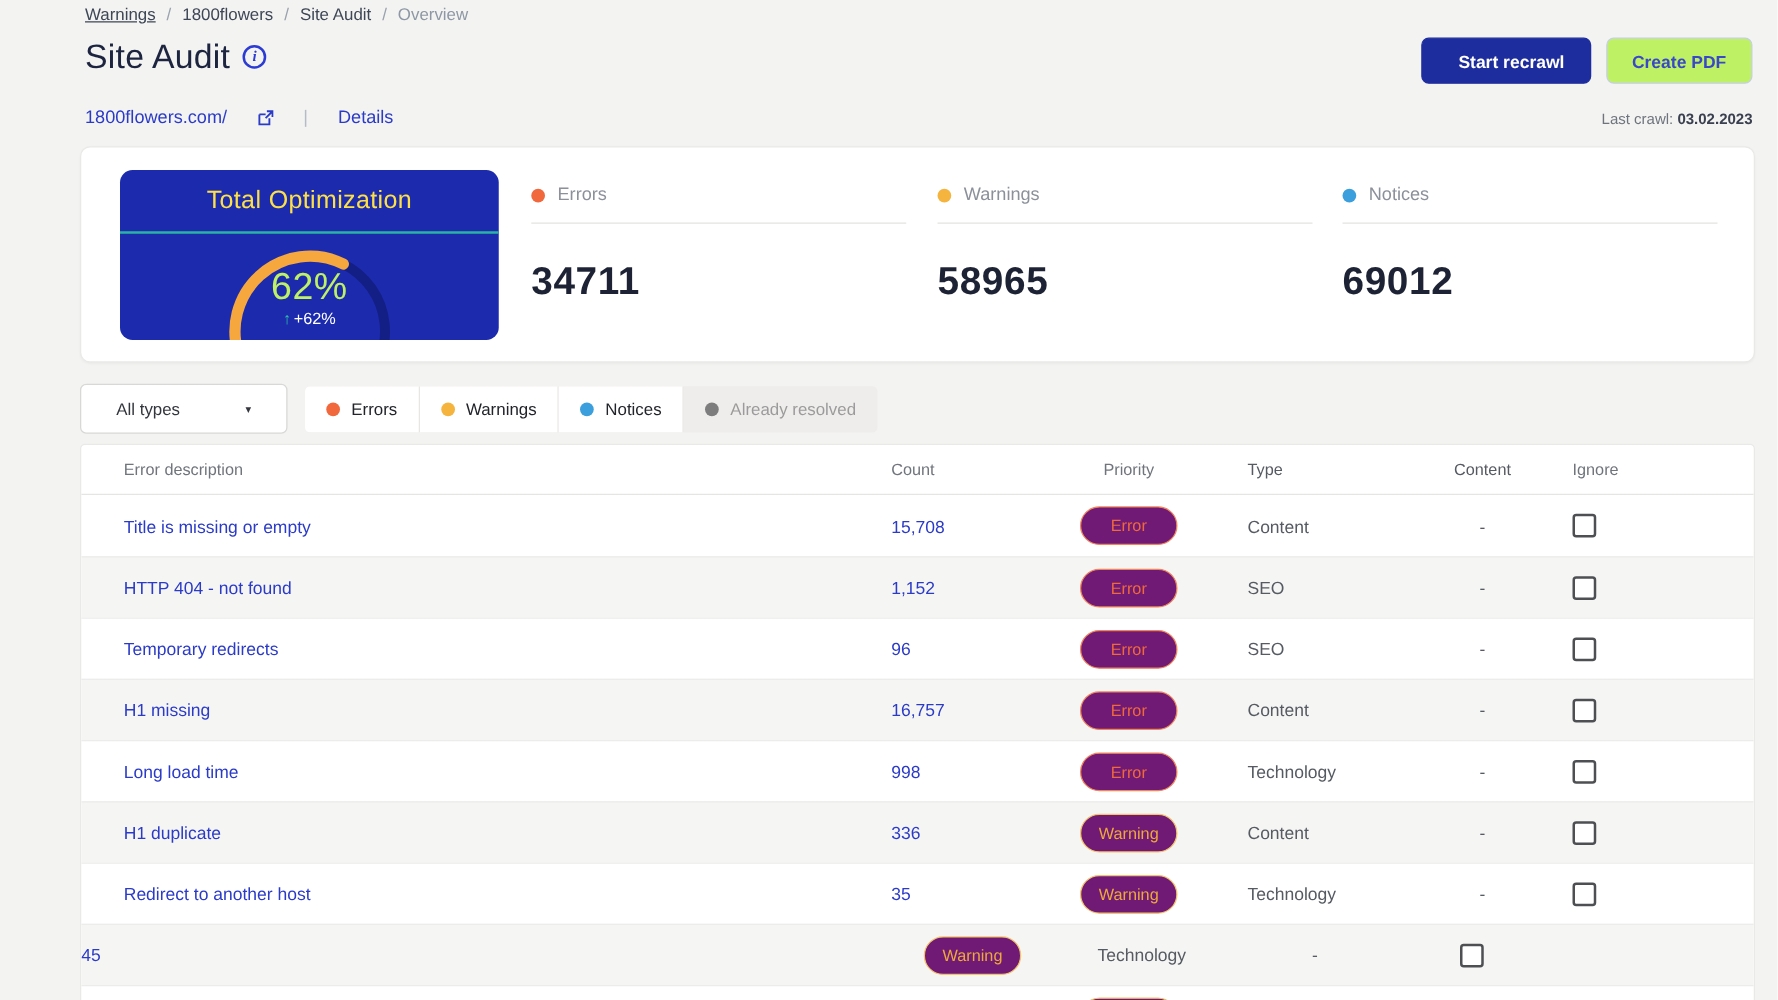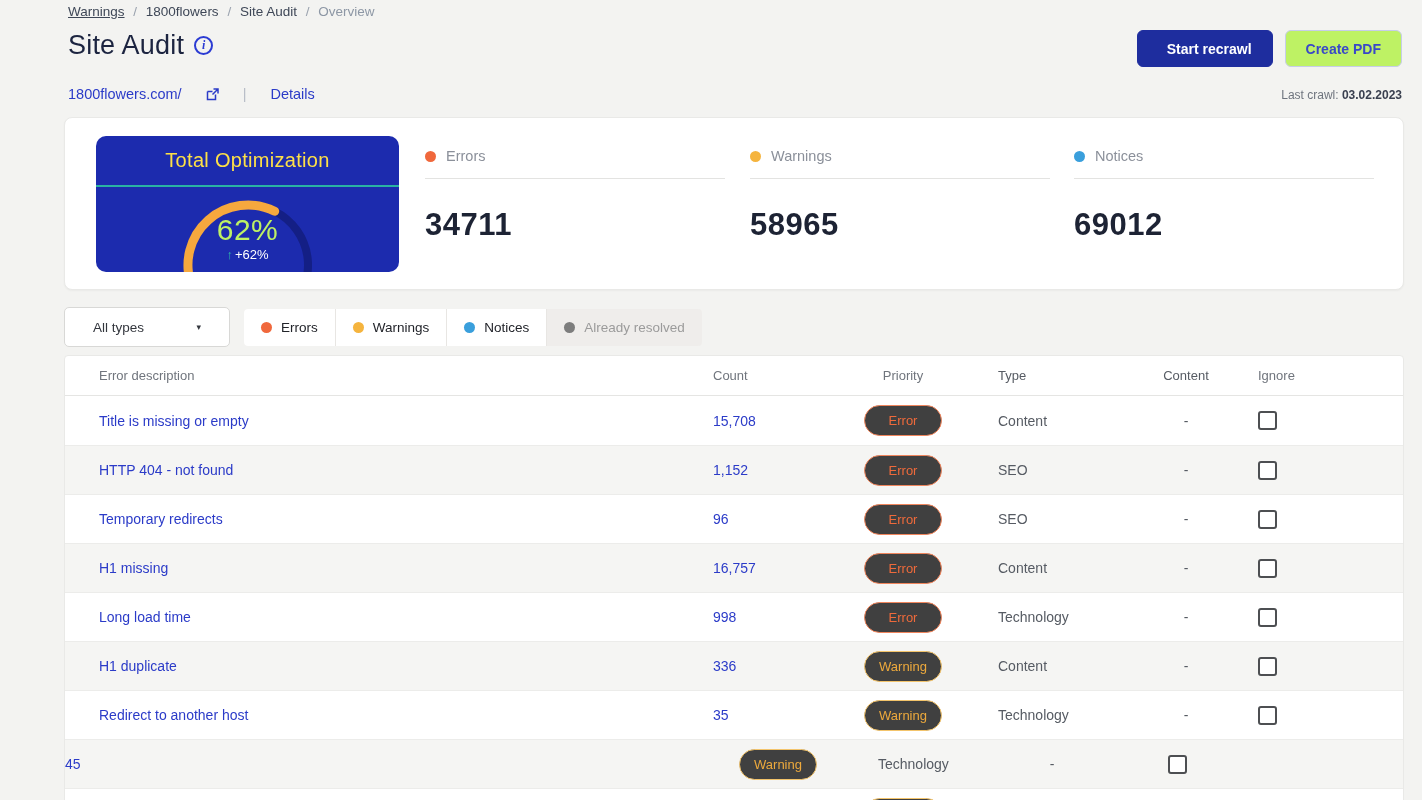--- a/index.html
+++ b/index.html
@@ -89,21 +89,21 @@
   .tbody-row:nth-child(even) { background:#f5f5f3; }
   .tbody-row + .tbody-row { border-top:1px solid #ececea; }
   .c-desc { padding-left:34px; }
   .c-count { }
   .c-priority { display:flex; justify-content:center; }
   .c-type { padding-left:35px; color:#565b63; }
   .c-history { text-align:center; color:#565b63; }
   .c-ignore { padding-left:27px; }
   .trow a { color:#2b3bc8; text-decoration:none; cursor:pointer; }
   .badge { display:inline-block; min-width:78px; text-align:center; padding:7px 14px;
-    border-radius:17px; font-size:13px; background:#404040; }
+    border-radius:17px; font-size:13px; background:#701a75; }
   .badge-error { border:1.5px solid #f0855c; color:#ef6a3b; }
   .badge-warning { border:1.5px solid #f3c46b; color:#eda93c; }
   .cb { appearance:none; -webkit-appearance:none; width:19px; height:19px; border:2px solid #4d4f52;
     border-radius:3px; background:#ffffff; cursor:pointer; display:block; }
 </style>
 </head>
 <body>
 
 <div class="page">
 

